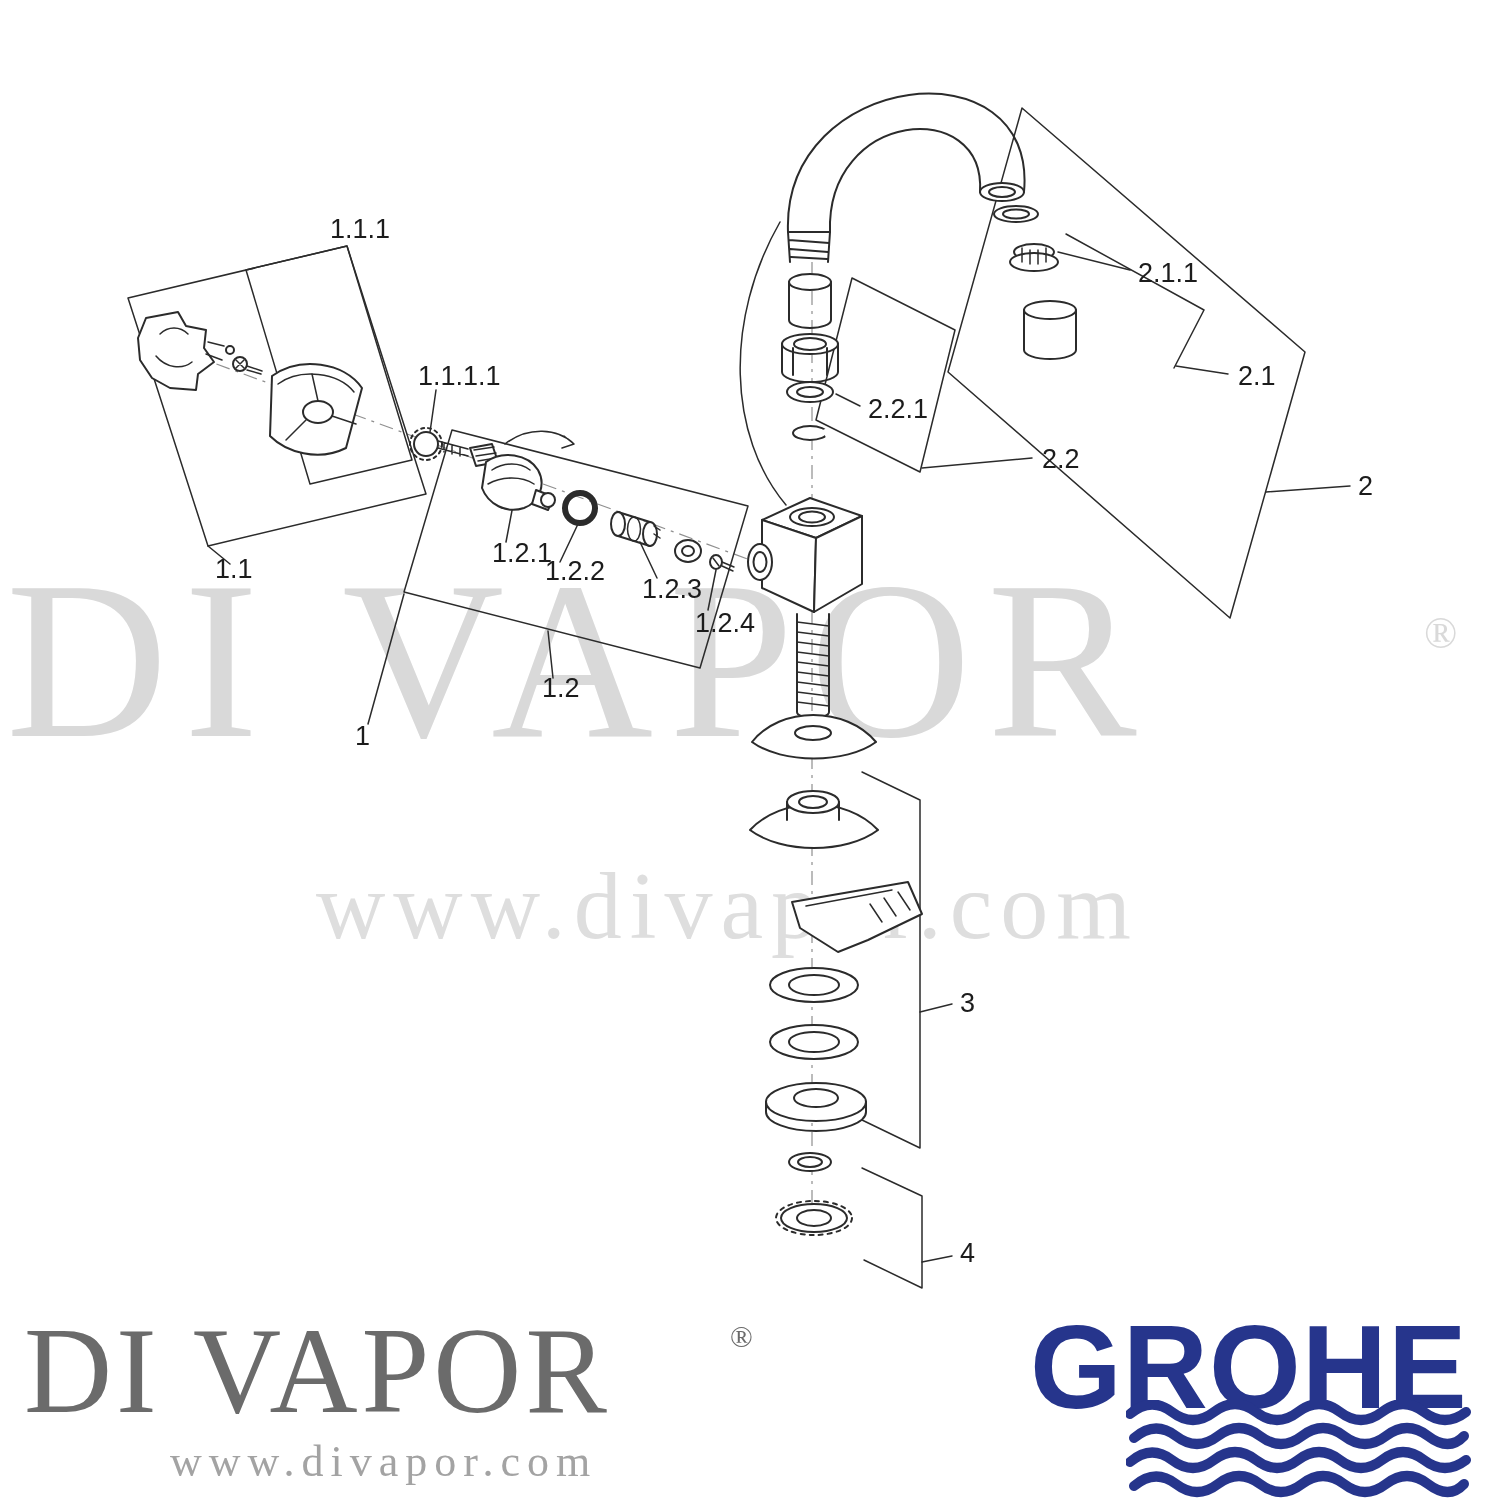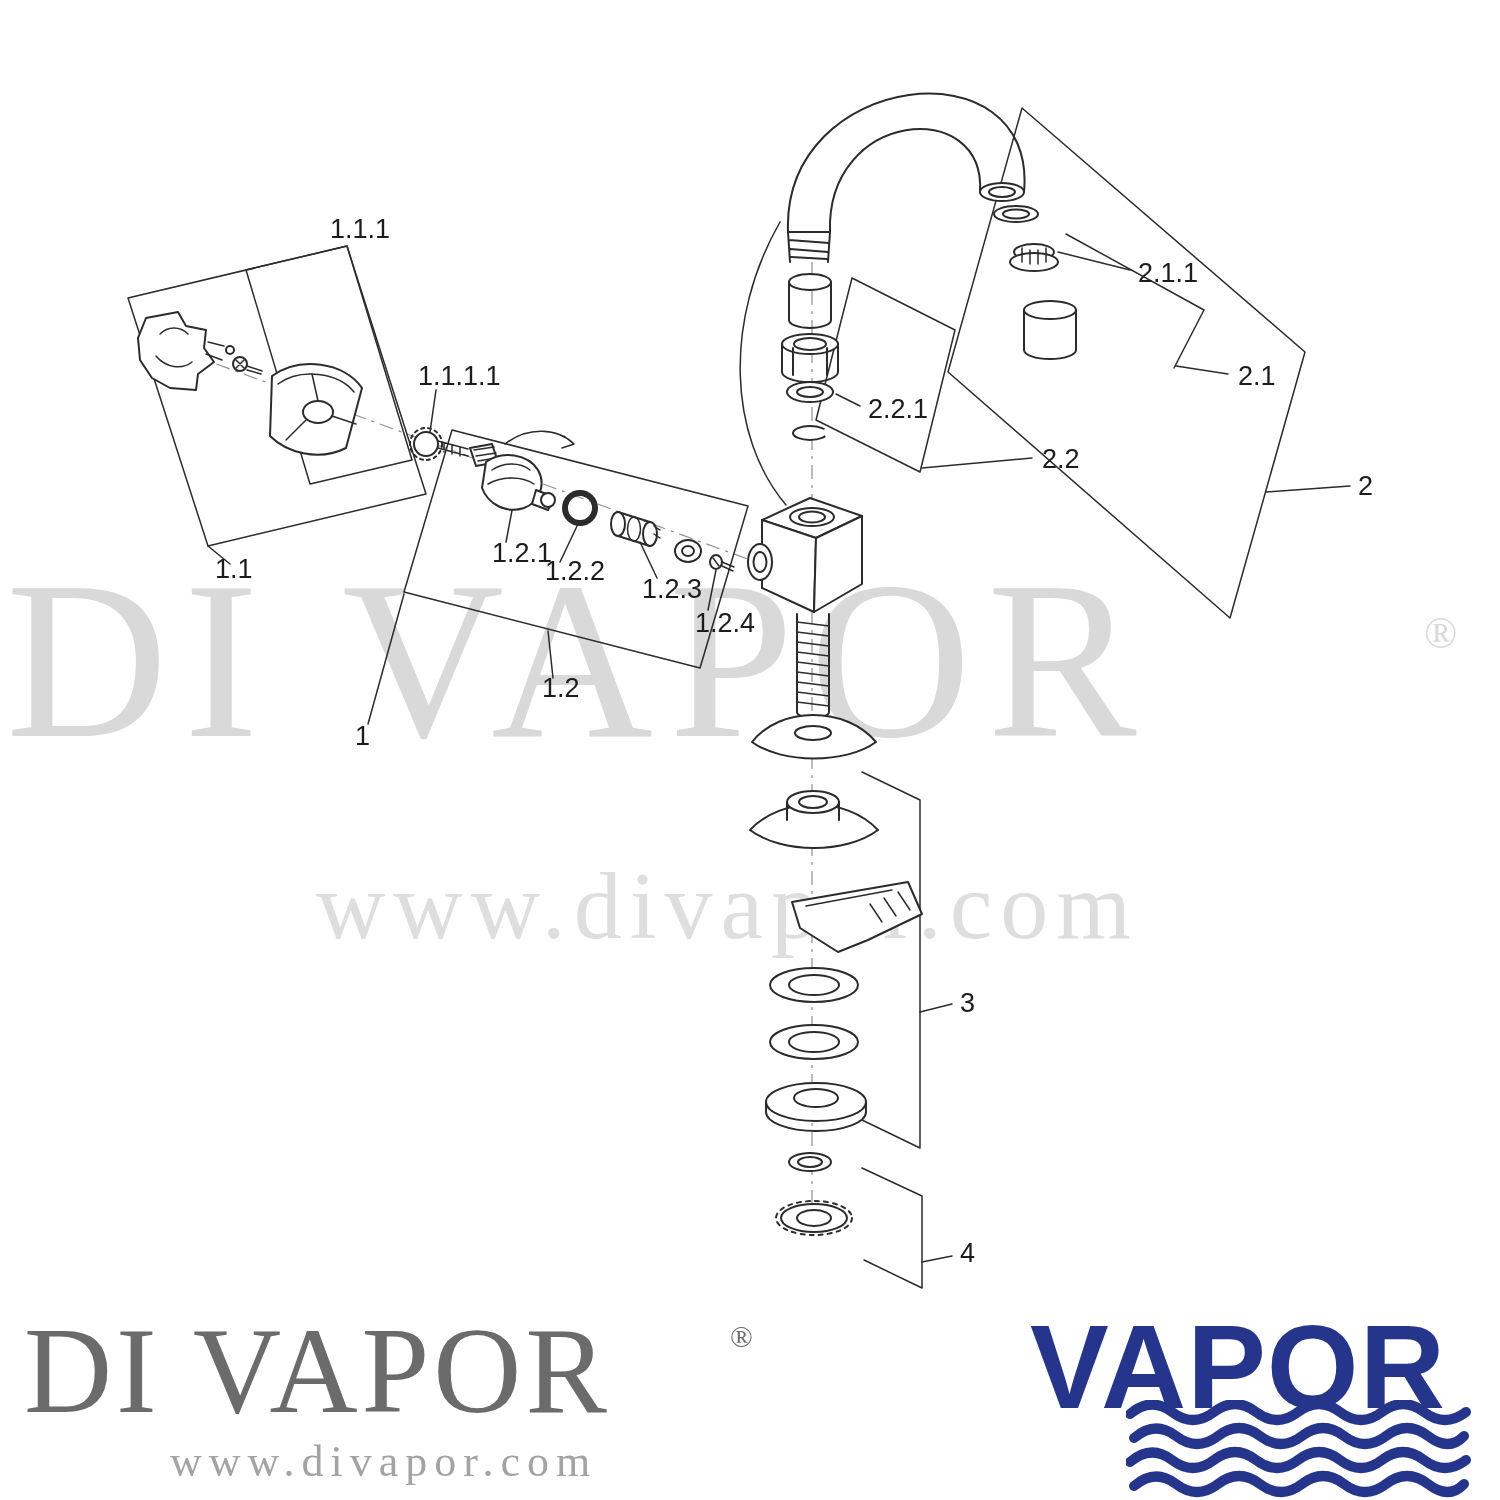--- a/index.html
+++ b/index.html
@@ -253,21 +253,21 @@
     <text class="lbl" x="1358" y="495">2</text>
     <text class="lbl" x="960" y="1012">3</text>
     <text class="lbl" x="960" y="1262">4</text>
   </g>
 </svg>
 
 <div class="ft-brand">DI VAPOR</div>
 <div class="ft-reg">®</div>
 <div class="ft-url">www.divapor.com</div>
 
-<div class="grohe-logo">VAPOR</div>
+<div class="grohe-logo">GROHE</div>
 <svg class="grohe-waves" width="345" height="100" viewBox="0 0 345 100">
   <g fill="none" stroke="#26358c" stroke-width="10" stroke-linecap="round">
     <path d="M4,14 Q25,-4 46,12 T88,12 T130,12 T172,12 T214,12 T256,12 T298,12 T340,12"></path>
     <path d="M8,38 Q29,20 50,36 T92,36 T134,36 T176,36 T218,36 T260,36 T302,36 T338,36"></path>
     <path d="M4,62 Q25,44 46,60 T88,60 T130,60 T172,60 T214,60 T256,60 T298,60 T340,60"></path>
     <path d="M8,86 Q29,68 50,84 T92,84 T134,84 T176,84 T218,84 T260,84 T302,84 T338,84"></path>
   </g>
 </svg>
 
 </body></html>

